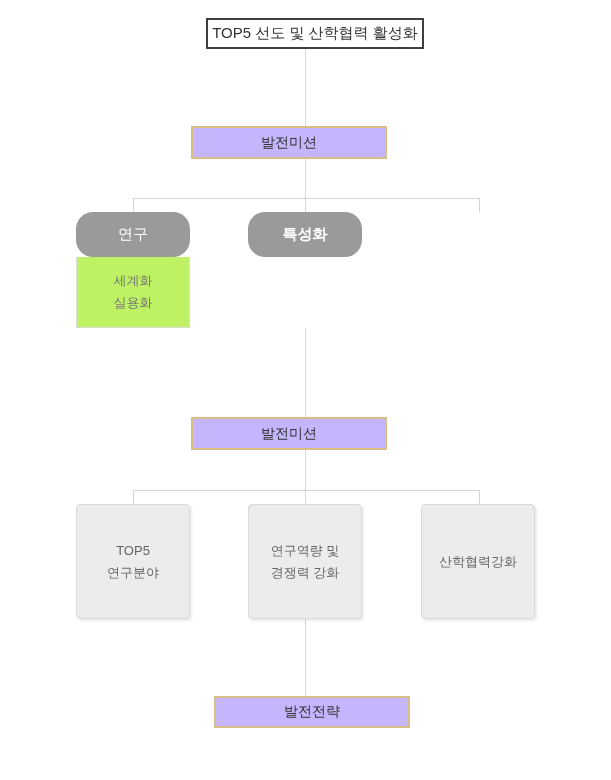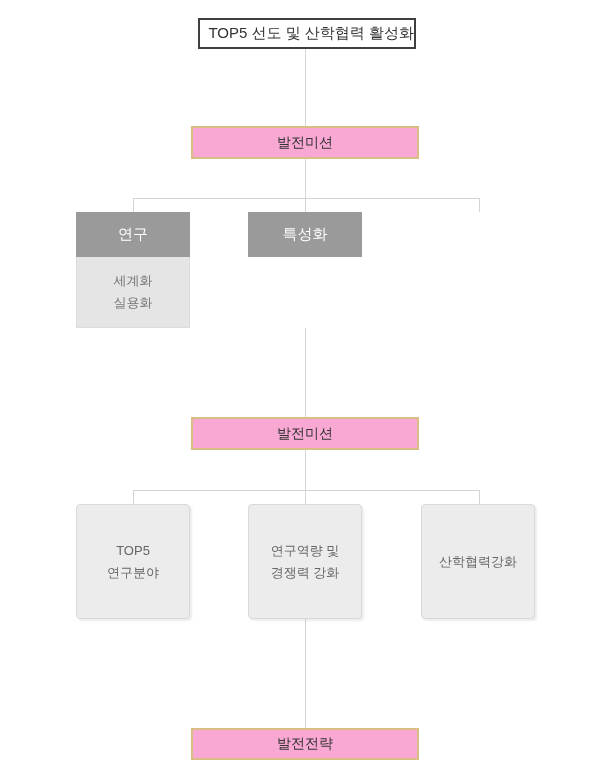--- a/index.html
+++ b/index.html
@@ -12,48 +12,47 @@
   .abs { position:absolute; }
   .center { display:flex; align-items:center; justify-content:center; }
   .col-center { display:flex; flex-direction:column; align-items:center; justify-content:center; }
 
   
   .vline { position:absolute; width:1px; background:#d4d4d4; }
   .hline { position:absolute; height:1px; background:#d4d4d4; }
 
   
   .goal-box {
-    left:198px; top:18px; width:218px; height:31px;
+    left:206px; top:18px; width:218px; height:31px;
     border:2px solid #3f3f3f; color:#333; font-size:15px;
     background:#fff;
-    justify-content:flex-end;
   }
 
   
   .tan-box {
-    left:191px; width:228px; height:33px;
+    left:191px; width:196px; height:33px;
     border:2px solid #d9bd84; color:#333; font-size:14px;
-    background:#f9a8d4;
+    background:#c4b5fd;
   }
   .mission1 { top:126px; }
   .mission2 { top:417px; }
-  .strategy-label { top:728px; height:32px; }
+  .strategy-label { top:696px; height:32px;margin-left:23px; }
 
   
   .cat-box { top:212px; width:114px; height:116px; display:flex; flex-direction:column; }
   .cat-head {
     height:45px; background:#9a9a9a; color:#ffffff; font-size:15px;
-    display:flex; align-items:center; justify-content:center;
+    display:flex; align-items:center; justify-content:center;border-radius:17px;
   }
   .cat-body {
-    flex:1; background:#e5e5e5; border:1px solid #dcdcdc; border-top:none;
+    flex:1; background:#bef264; border:1px solid #dcdcdc; border-top:none;
     color:#757575; font-size:13px; line-height:22px; text-align:left;
   }
   .cat-1 { left:76px; }
-  .cat-2 { left:248px; }
+  .cat-2 { left:248px;font-weight:bold; }
   .cat-3 { left:421px; }
 
   
   .gray-box {
     top:504px; width:114px; height:115px;
     background:#ececec; border:1px solid #d9d9d9; border-radius:4px;
     box-shadow:2px 2px 2px rgba(0,0,0,0.08);
     color:#666; font-size:13px; line-height:22px; text-align:center;
   }
   .gray-1 { left:76px; }

